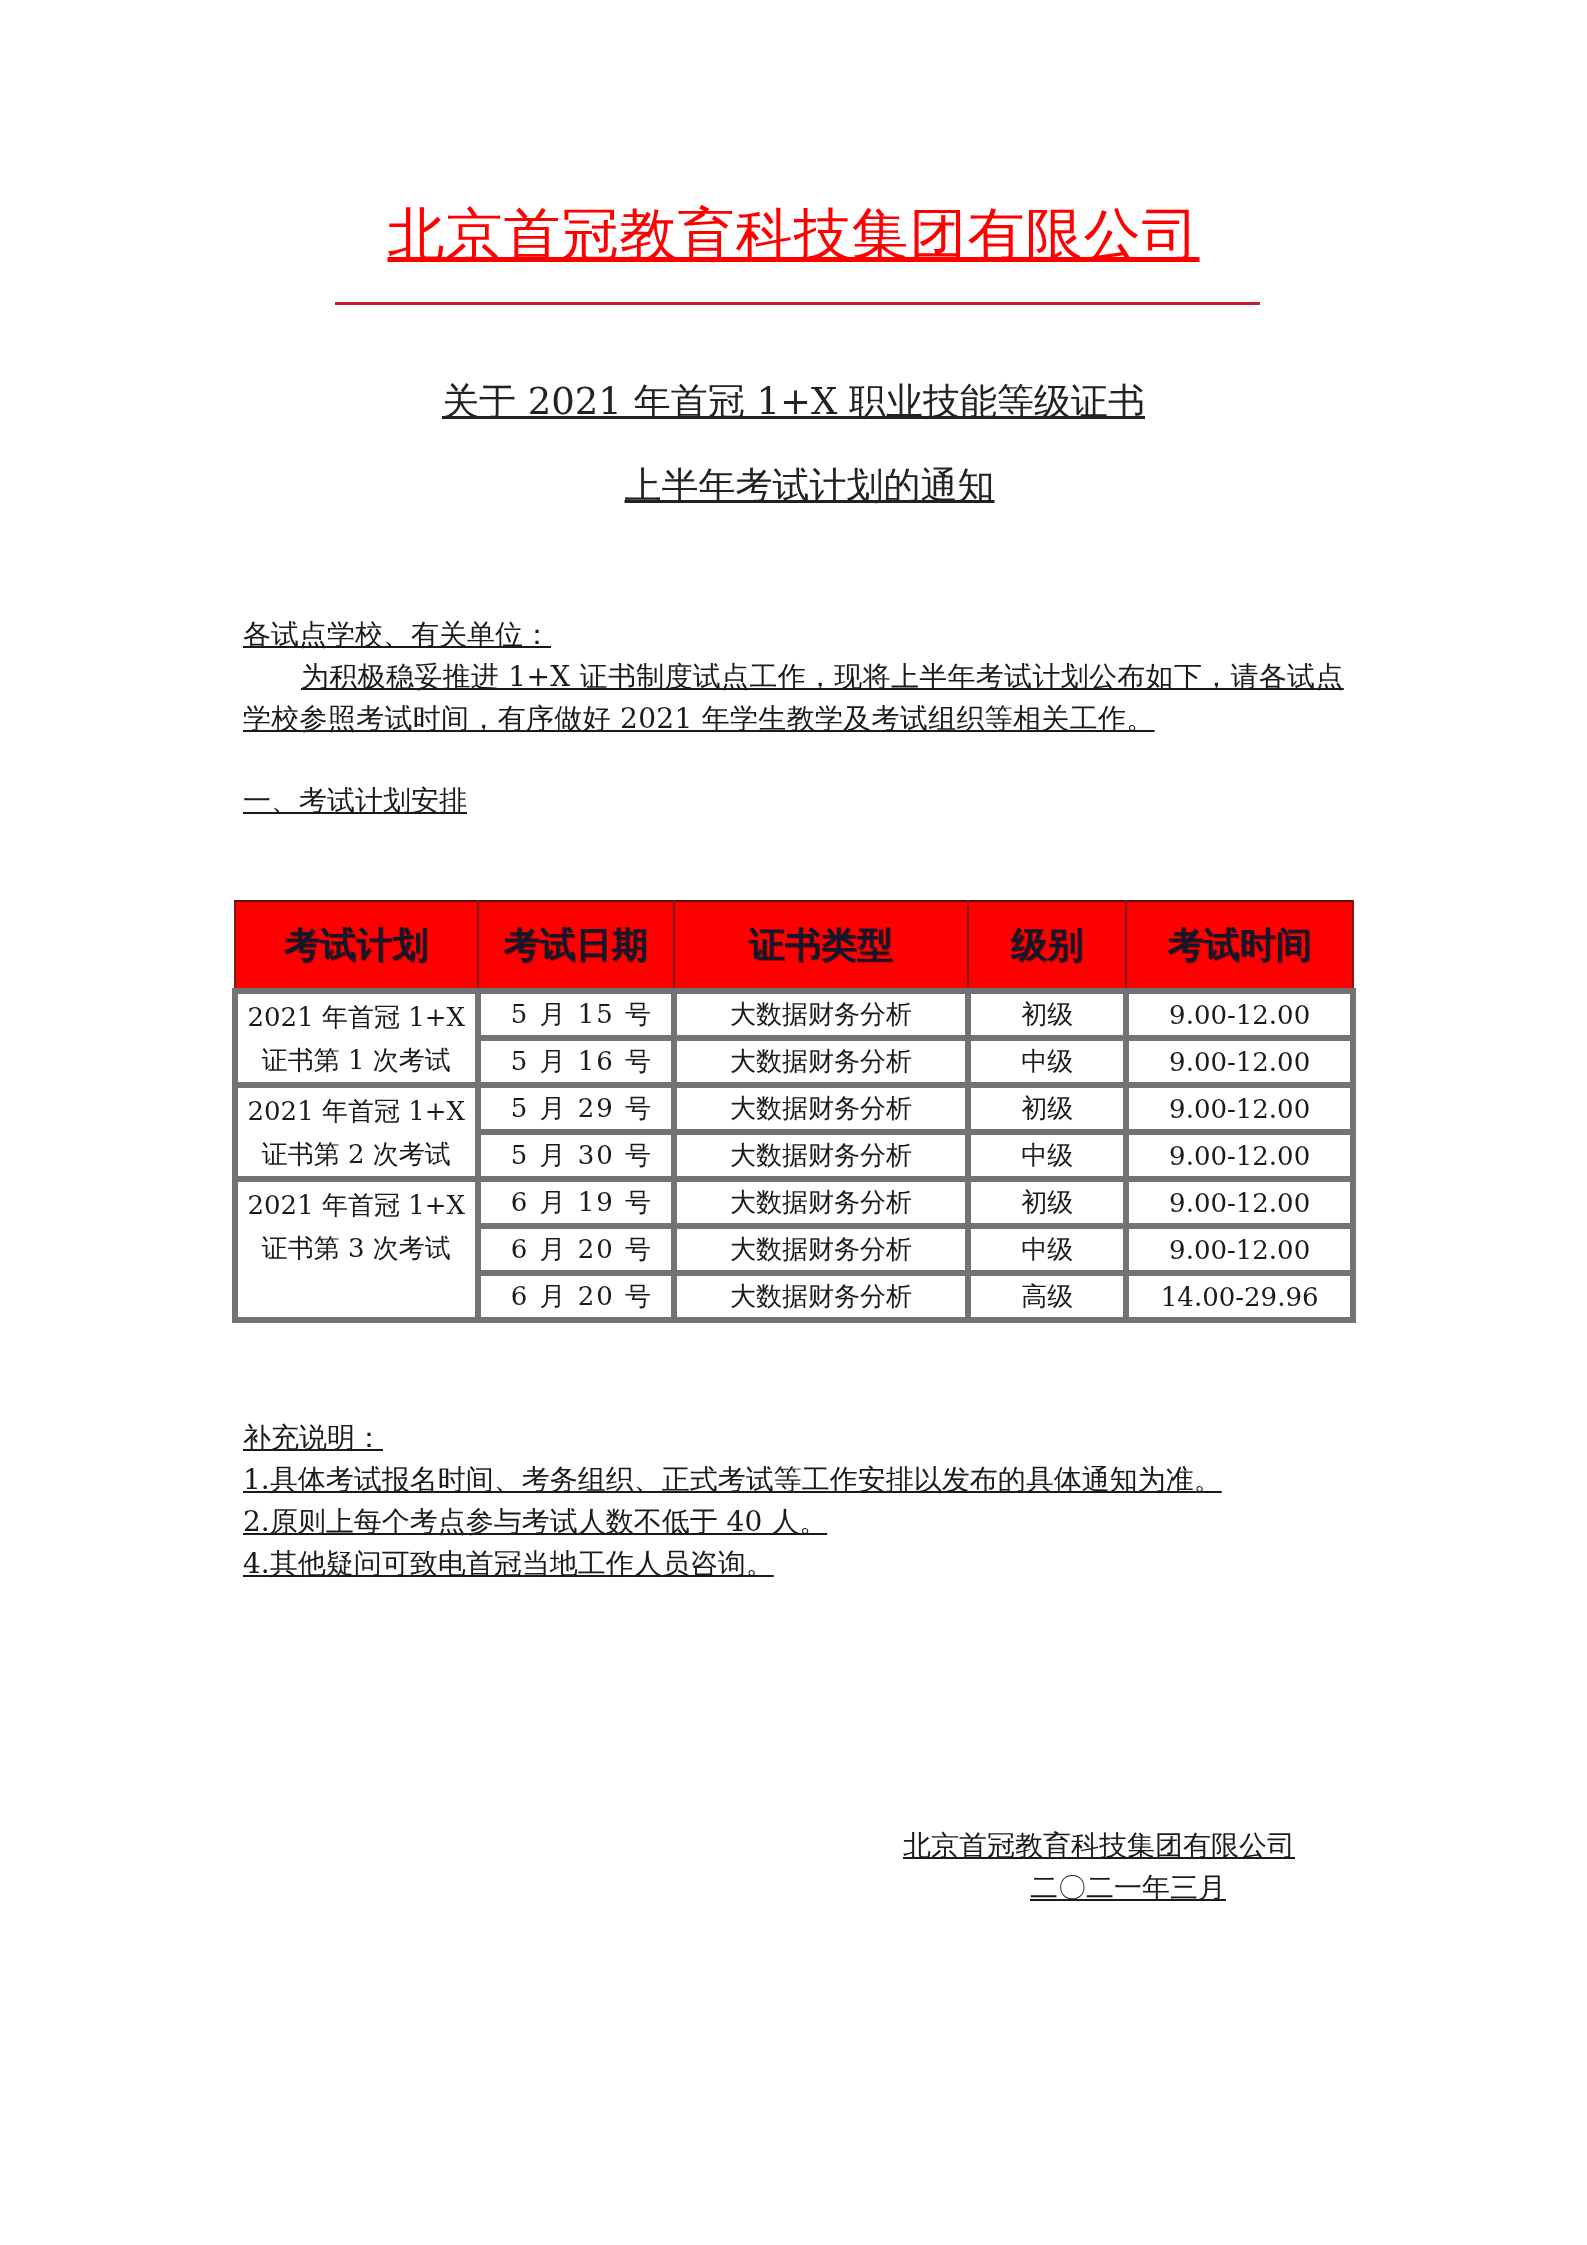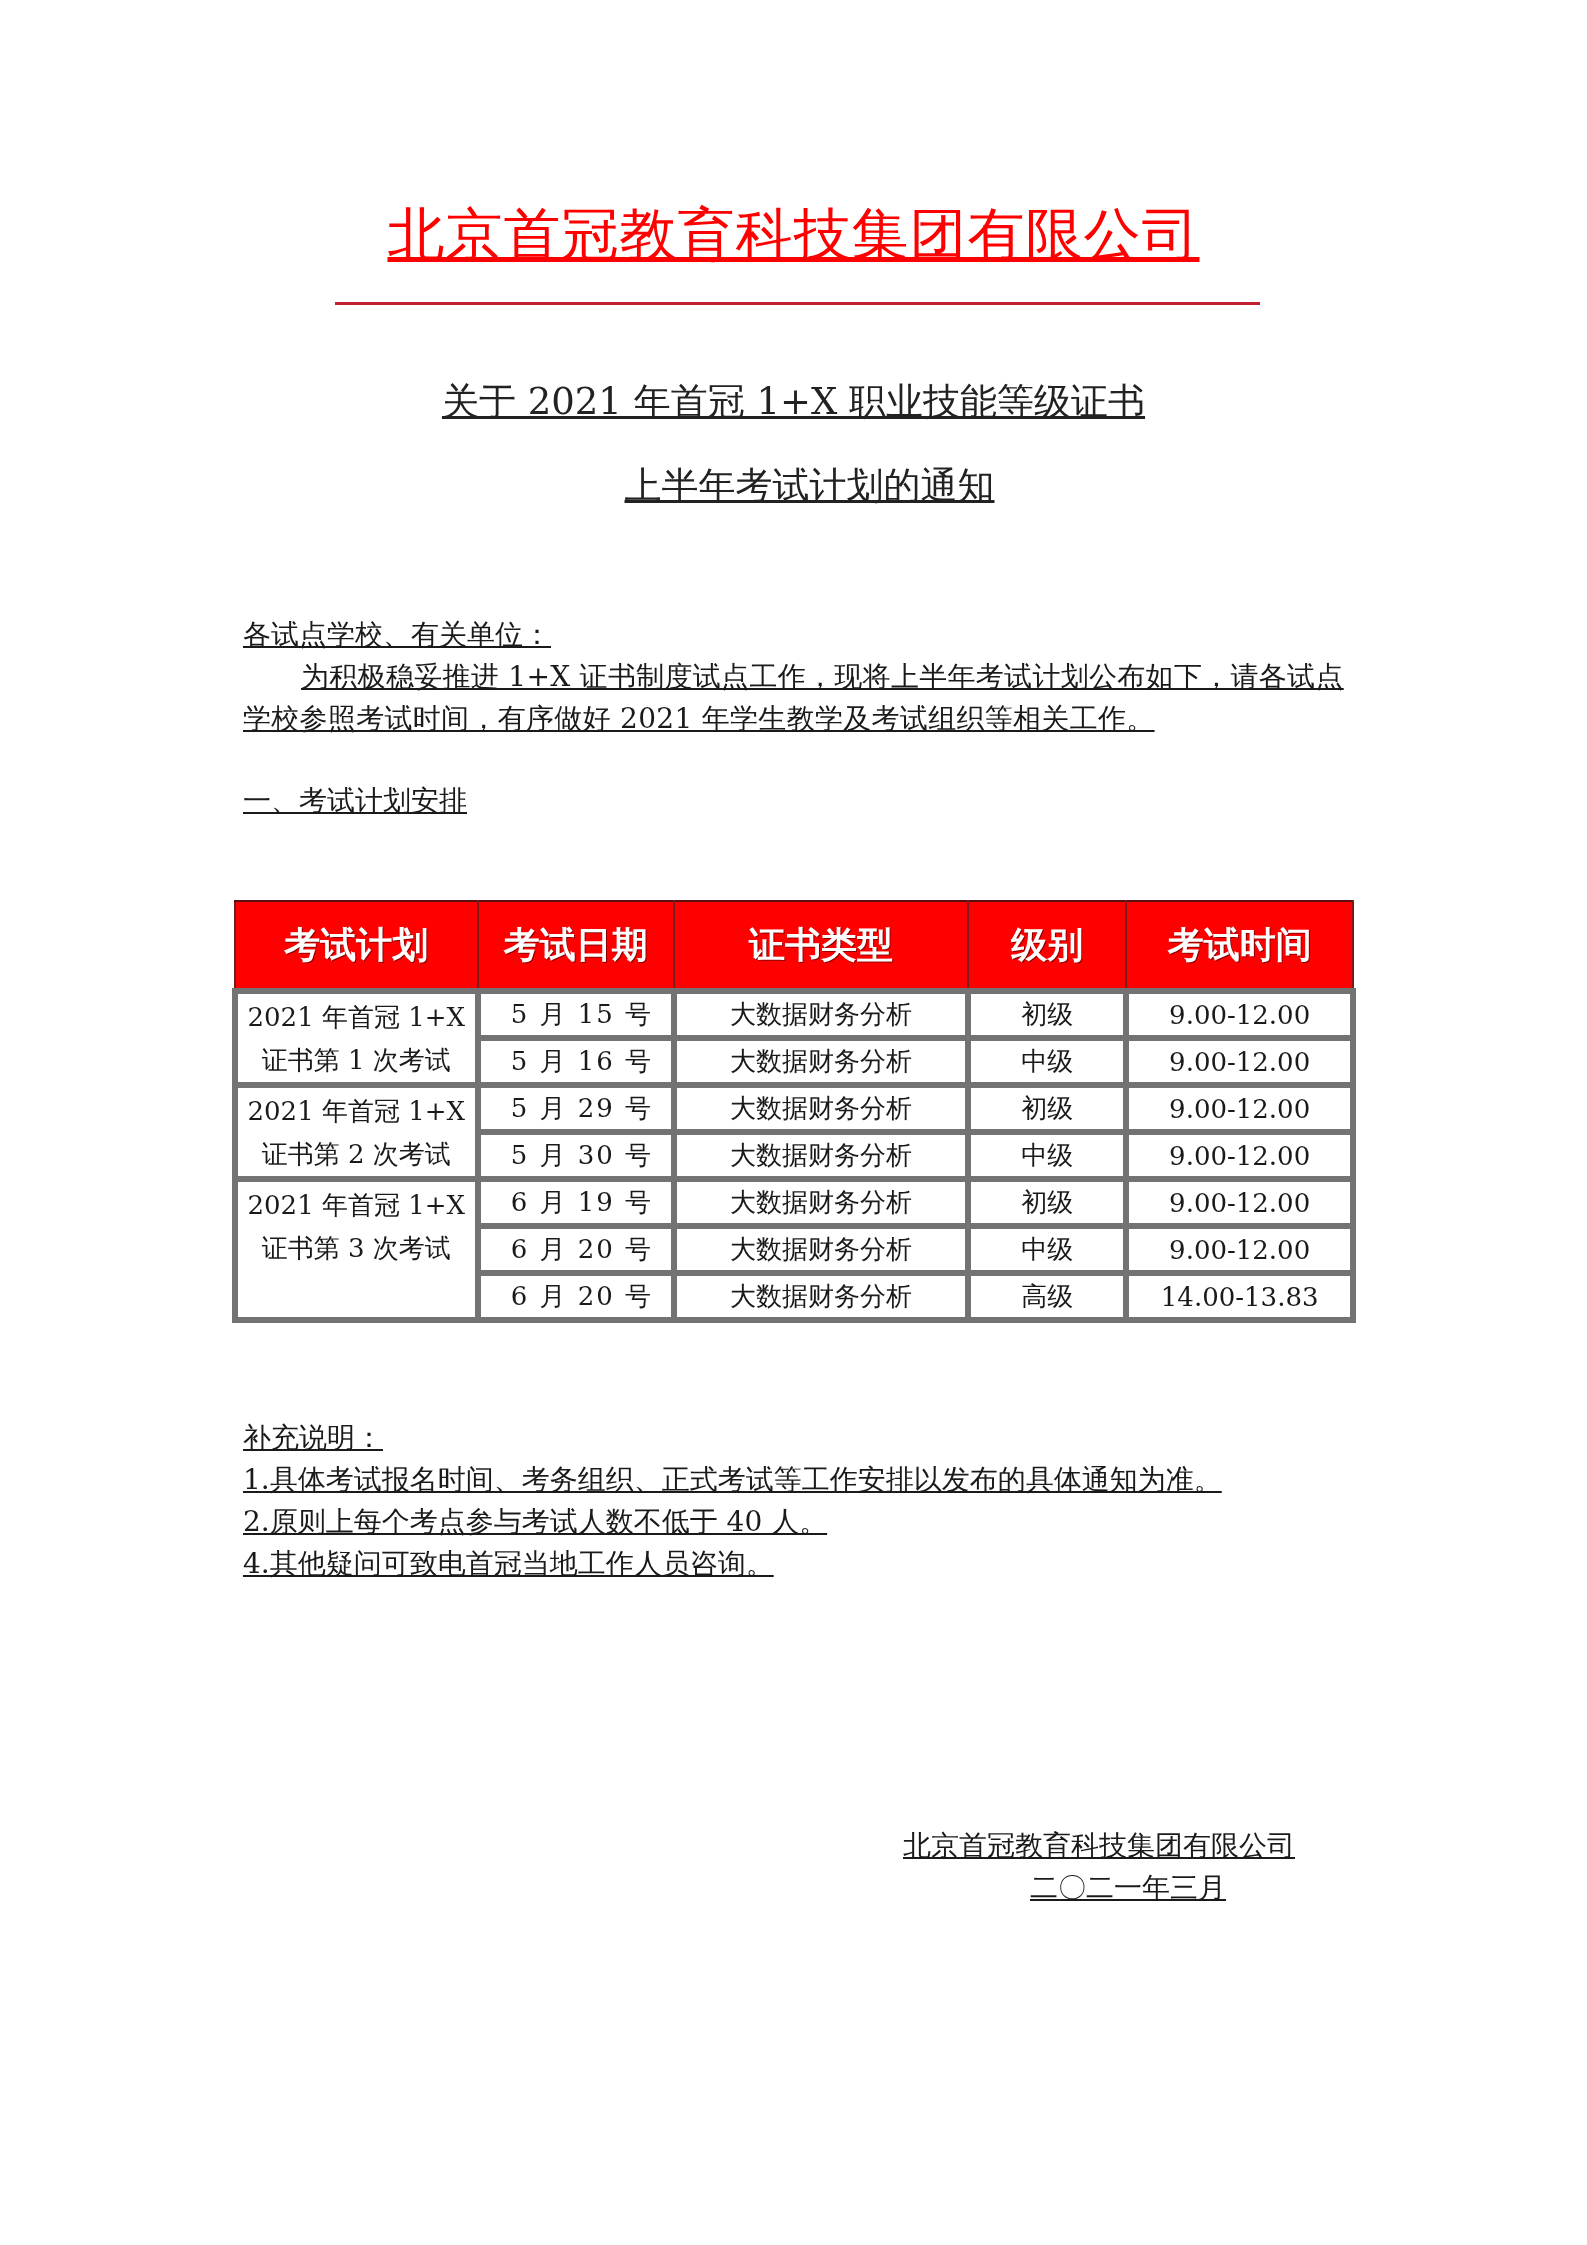--- a/index.html
+++ b/index.html
@@ -16,21 +16,21 @@
   .sub2 { top: 461px; margin-left: 16px; }
 
   .body-text { left: 243px; font-size: 28px; line-height: 42px; color: #1a1a1a; }
   .salutation { top: 614px; }
   .para { left: 243px; top: 656px; width: 1120px; white-space: normal;
           font-size: 28px; line-height: 42px; text-indent: 58px; letter-spacing: 0.3px; }
   .section-head { top: 780px; }
 
   table.plan { position: absolute; left: 232px; top: 900px; width: 1124px;
                border-collapse: collapse; font-size: 26px; color: #1a1a1a; }
-  table.plan th { background: #ff0000; color: #ffffff; height: 84px; font-size: 36px;
+  table.plan th { background: #ff0000; color: #0f172a; height: 84px; font-size: 36px;
                   font-weight: bold; border: 2px solid #7a1a1a; border-top-color: #5a1010;
                   font-family: Liberation Mono, monospace;
                   text-shadow: 1px 1px 0 #8a0000; }
   table.plan td { height: 41px; border: 6px solid #737373; padding: 0; text-align: center; vertical-align: middle; }
   table.plan td.plan-cell { vertical-align: top; padding-top: 2px; line-height: 43px; font-size: 26px; }
   table.plan td.date-cell { text-align: center; padding-left: 12px; letter-spacing: 2px; }
   .c1 { width: 244px; } .c2 { width: 197px; margin-top: 24px; } .c3 { width: 298px; } .c4 { width: 158px; } .c5 { width: 227px; }
 
   .notes-head { top: 1417px; }
   .note1 { top: 1459px; }
@@ -112,21 +112,21 @@
     <tr>
       <td class="date-cell">6 月  20  号</td>
       <td>大数据财务分析</td>
       <td>中级</td>
       <td>9.00-12.00</td>
     </tr>
     <tr>
       <td class="date-cell">6 月  20  号</td>
       <td>大数据财务分析</td>
       <td>高级</td>
-      <td>14.00-13.83</td>
+      <td>14.00-29.96</td>
     </tr>
   </tbody>
 </table>
 
 <div class="abs body-text notes-head">补充说明：</div>
 <div class="abs body-text note1">1.具体考试报名时间、考务组织、正式考试等工作安排以发布的具体通知为准。</div>
 <div class="abs body-text note2">2.原则上每个考点参与考试人数不低于 40 人。</div>
 <div class="abs body-text note3">4.其他疑问可致电首冠当地工作人员咨询。</div>
 
 <div class="abs sig-org">北京首冠教育科技集团有限公司</div>

